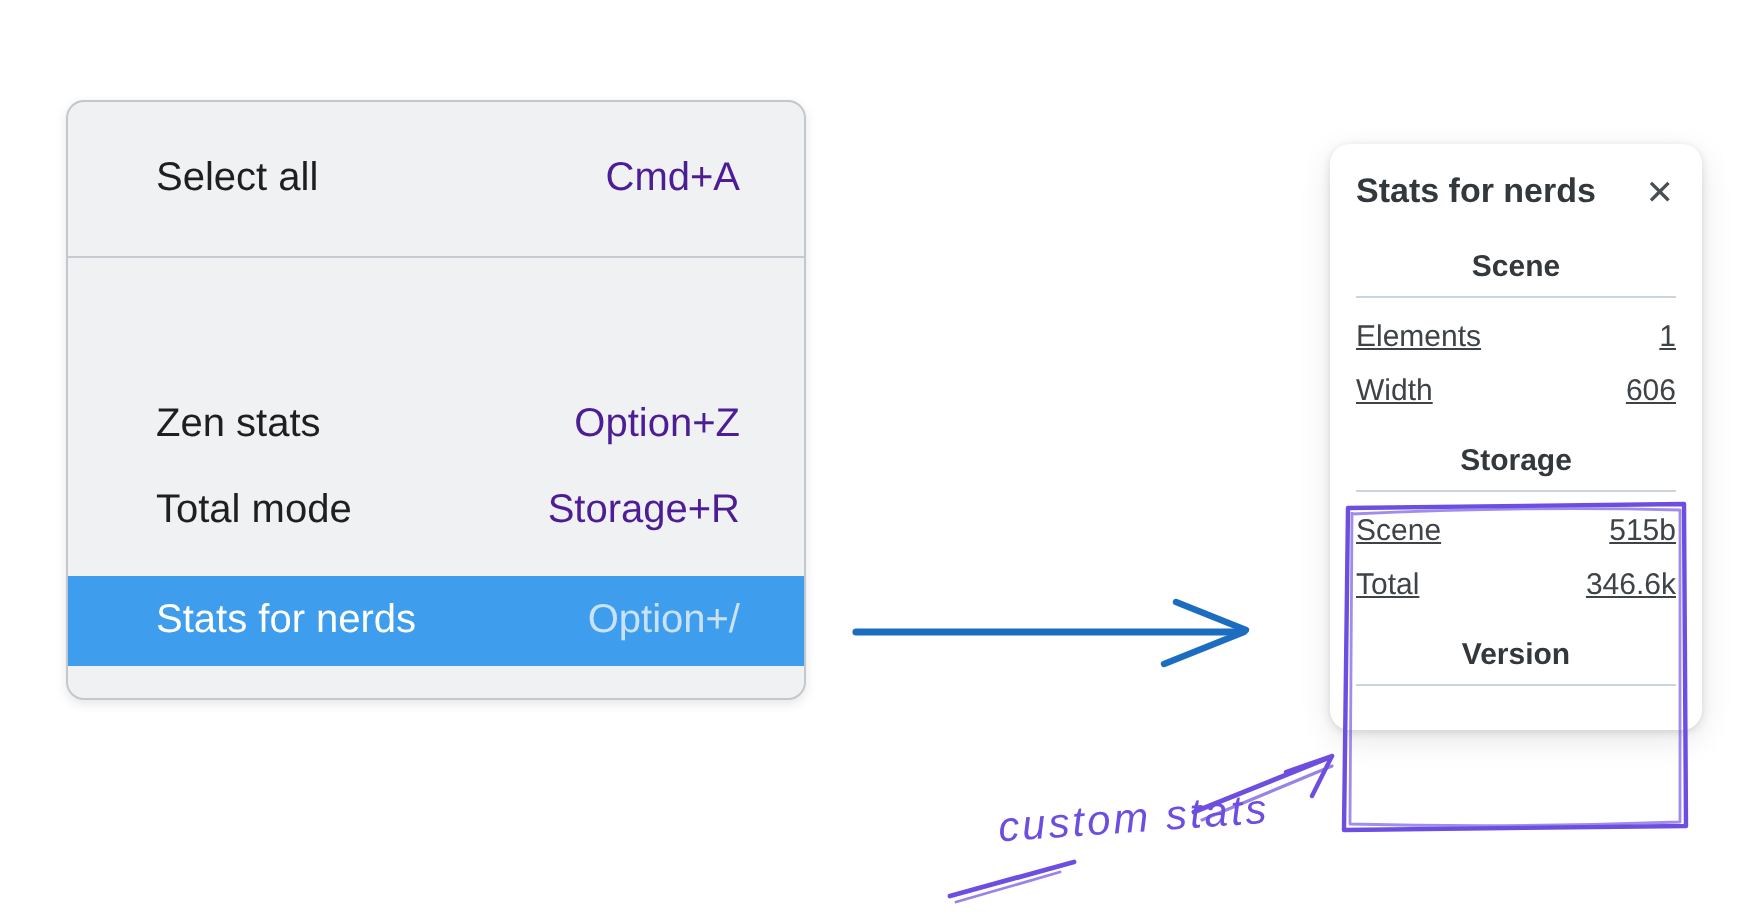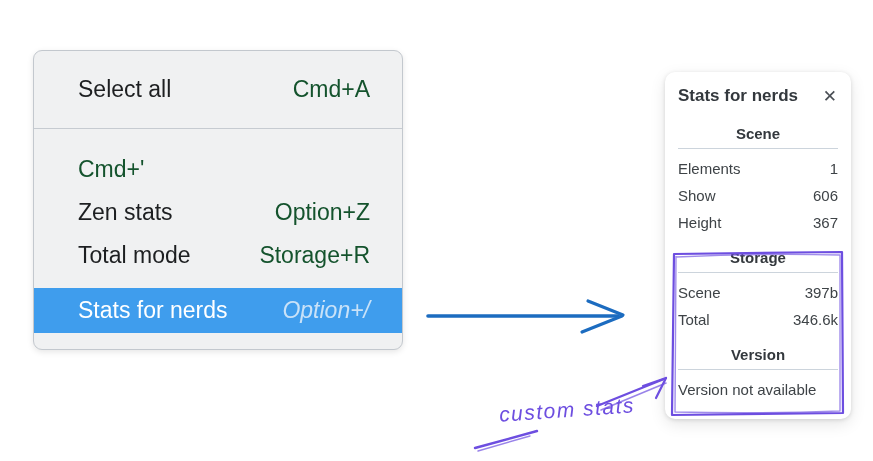--- a/index.html
+++ b/index.html
@@ -14,41 +14,41 @@
   
   .context-menu {
     position: absolute;
     left: 33px; top: 50px;
     width: 370px; height: 300px;
     box-sizing: border-box;
     background: var(--menu-bg, #f0f1f2);
     border: 1px solid #c3c8ce;
     border-radius: 9px;
     box-shadow: 0 2px 6px rgba(0,0,0,0.10);
-    font-size: 23px;
+    font-size: 20px;
     color: #1d1f21;
     overflow: hidden;
   }
   .menu-section-top { padding-top: 17px; padding-bottom: 17px; }
   .menu-section-bottom { padding-top: 19px; padding-bottom: 16px; }
   .menu-divider { height: 1px; background: #c6cbd1; }
   .menu-item {
     display: flex; justify-content: space-between; align-items: center;
     height: 43px;
     padding: 0 32px 0 44px;
     cursor: default;
   }
-  .menu-item .shortcut { color: #14532d; }
+  .menu-item .shortcut { color: #4c1d95; }
   .menu-item.highlight {
     height: 45px;
     margin-top: 11px;
     background: var(--highlight-blue, #3f9ded);
     color: #ffffff;
   }
-  .menu-item.highlight .shortcut { color: #c9e2f8; font-style: italic; }
+  .menu-item.highlight .shortcut { color: #c9e2f8; }
 
   
   .stats-panel {
     position: absolute;
     left: 665px; top: 72px;
     width: 186px;
     box-sizing: border-box;
     background: #ffffff;
     border-radius: 10px;
     box-shadow: 0 1px 4px rgba(0,0,0,0.12), 0 5px 16px rgba(0,0,0,0.10);
@@ -66,21 +66,21 @@
     line-height: 17px; cursor: pointer; padding: 0 1px;
   }
   .section-heading {
     text-align: center; font-weight: bold; font-size: 15px;
     color: #33383d; margin: 20px 0 7px; line-height: 15px;
   }
   .section-heading.tight { margin-top: 14px; }
   .sec-divider { height: 1px; background: #ccd4dc; margin-bottom: 6px; }
   .stat-row {
     display: flex; justify-content: space-between;
-    line-height: 27px; color: #3e4347;
+    line-height: 27px; color: #3e4347; text-decoration: underline;
   }
   .version-note { line-height: 27px; color: #3e4347; }
 
   
   .overlay {
     position: absolute; left: 0; top: 0;
     width: 873px; height: 461px;
     pointer-events: none;
   }
 
@@ -102,21 +102,20 @@
 <div class="context-menu">
   <div class="menu-section-top">
     <div class="menu-item">
       <span>Select all</span>
       <span class="shortcut">Cmd+A</span>
     </div>
   </div>
   <div class="menu-divider"></div>
   <div class="menu-section-bottom">
     <div class="menu-item">
-      <span class="shortcut">Cmd+'</span>
     </div>
     <div class="menu-item">
       <span>Zen stats</span>
       <span class="shortcut">Option+Z</span>
     </div>
     <div class="menu-item">
       <span>Total mode</span>
       <span class="shortcut">Storage+R</span>
     </div>
     <div class="menu-item highlight">
@@ -132,42 +131,37 @@
     <span class="close-btn">✕</span>
   </div>
 
   <div class="section-heading">Scene</div>
   <div class="sec-divider"></div>
   <div class="stat-row">
     <span>Elements</span>
     <span>1</span>
   </div>
   <div class="stat-row">
-    <span>Show</span>
+    <span>Width</span>
     <span>606</span>
-  </div>
-  <div class="stat-row">
-    <span>Height</span>
-    <span>367</span>
   </div>
 
   <div class="section-heading tight">Storage</div>
   <div class="sec-divider"></div>
   <div class="stat-row">
     <span>Scene</span>
-    <span>397b</span>
+    <span>515b</span>
   </div>
   <div class="stat-row">
     <span>Total</span>
     <span>346.6k</span>
   </div>
 
   <div class="section-heading tight">Version</div>
   <div class="sec-divider"></div>
-  <div class="version-note">Version not available</div>
 </div>
 
 <svg class="overlay" viewBox="0 0 873 461" xmlns="http://www.w3.org/2000/svg">
 
   <g fill="none" stroke-linecap="round">
     <path d="M428 316 L618 316" stroke-width="3.6" stroke="#1c6cc0"></path>
     <path d="M588 301 L623 315" stroke-width="3.2" stroke="#1c6cc0"></path>
     <path d="M622 316 L582 332" stroke-width="3.2" stroke="#1c6cc0"></path>
   </g>
 

